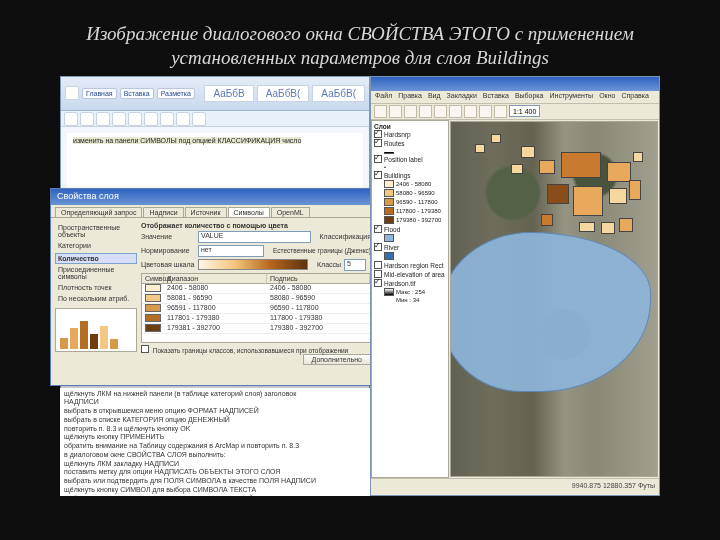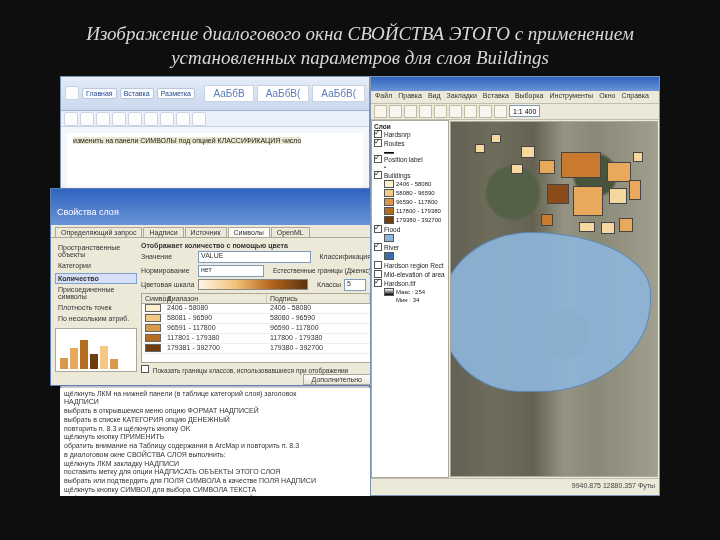--- a/index.html
+++ b/index.html
@@ -86,21 +86,21 @@
     left: -10px; top: 112px;
     width: 326px; height: 198px;
     background: #ece9d8;
     border: 1px solid #5a7db5;
     box-shadow: 2px 2px 5px rgba(0,0,0,0.3);
   }
   .dlg-title {
     background: linear-gradient(#2f63c0,#6b94d6);
     color: #fff;
     font-size: 9px;
-    padding: 18px 6px;
+    padding: 2px 6px;
     height: 16px;
   }
   .dlg-tabs {
     display: flex;
     padding: 2px 4px 0;
     gap: 1px;
     background: #ece9d8;
     border-bottom: 1px solid #aca899;
   }
   .dlg-tab {

